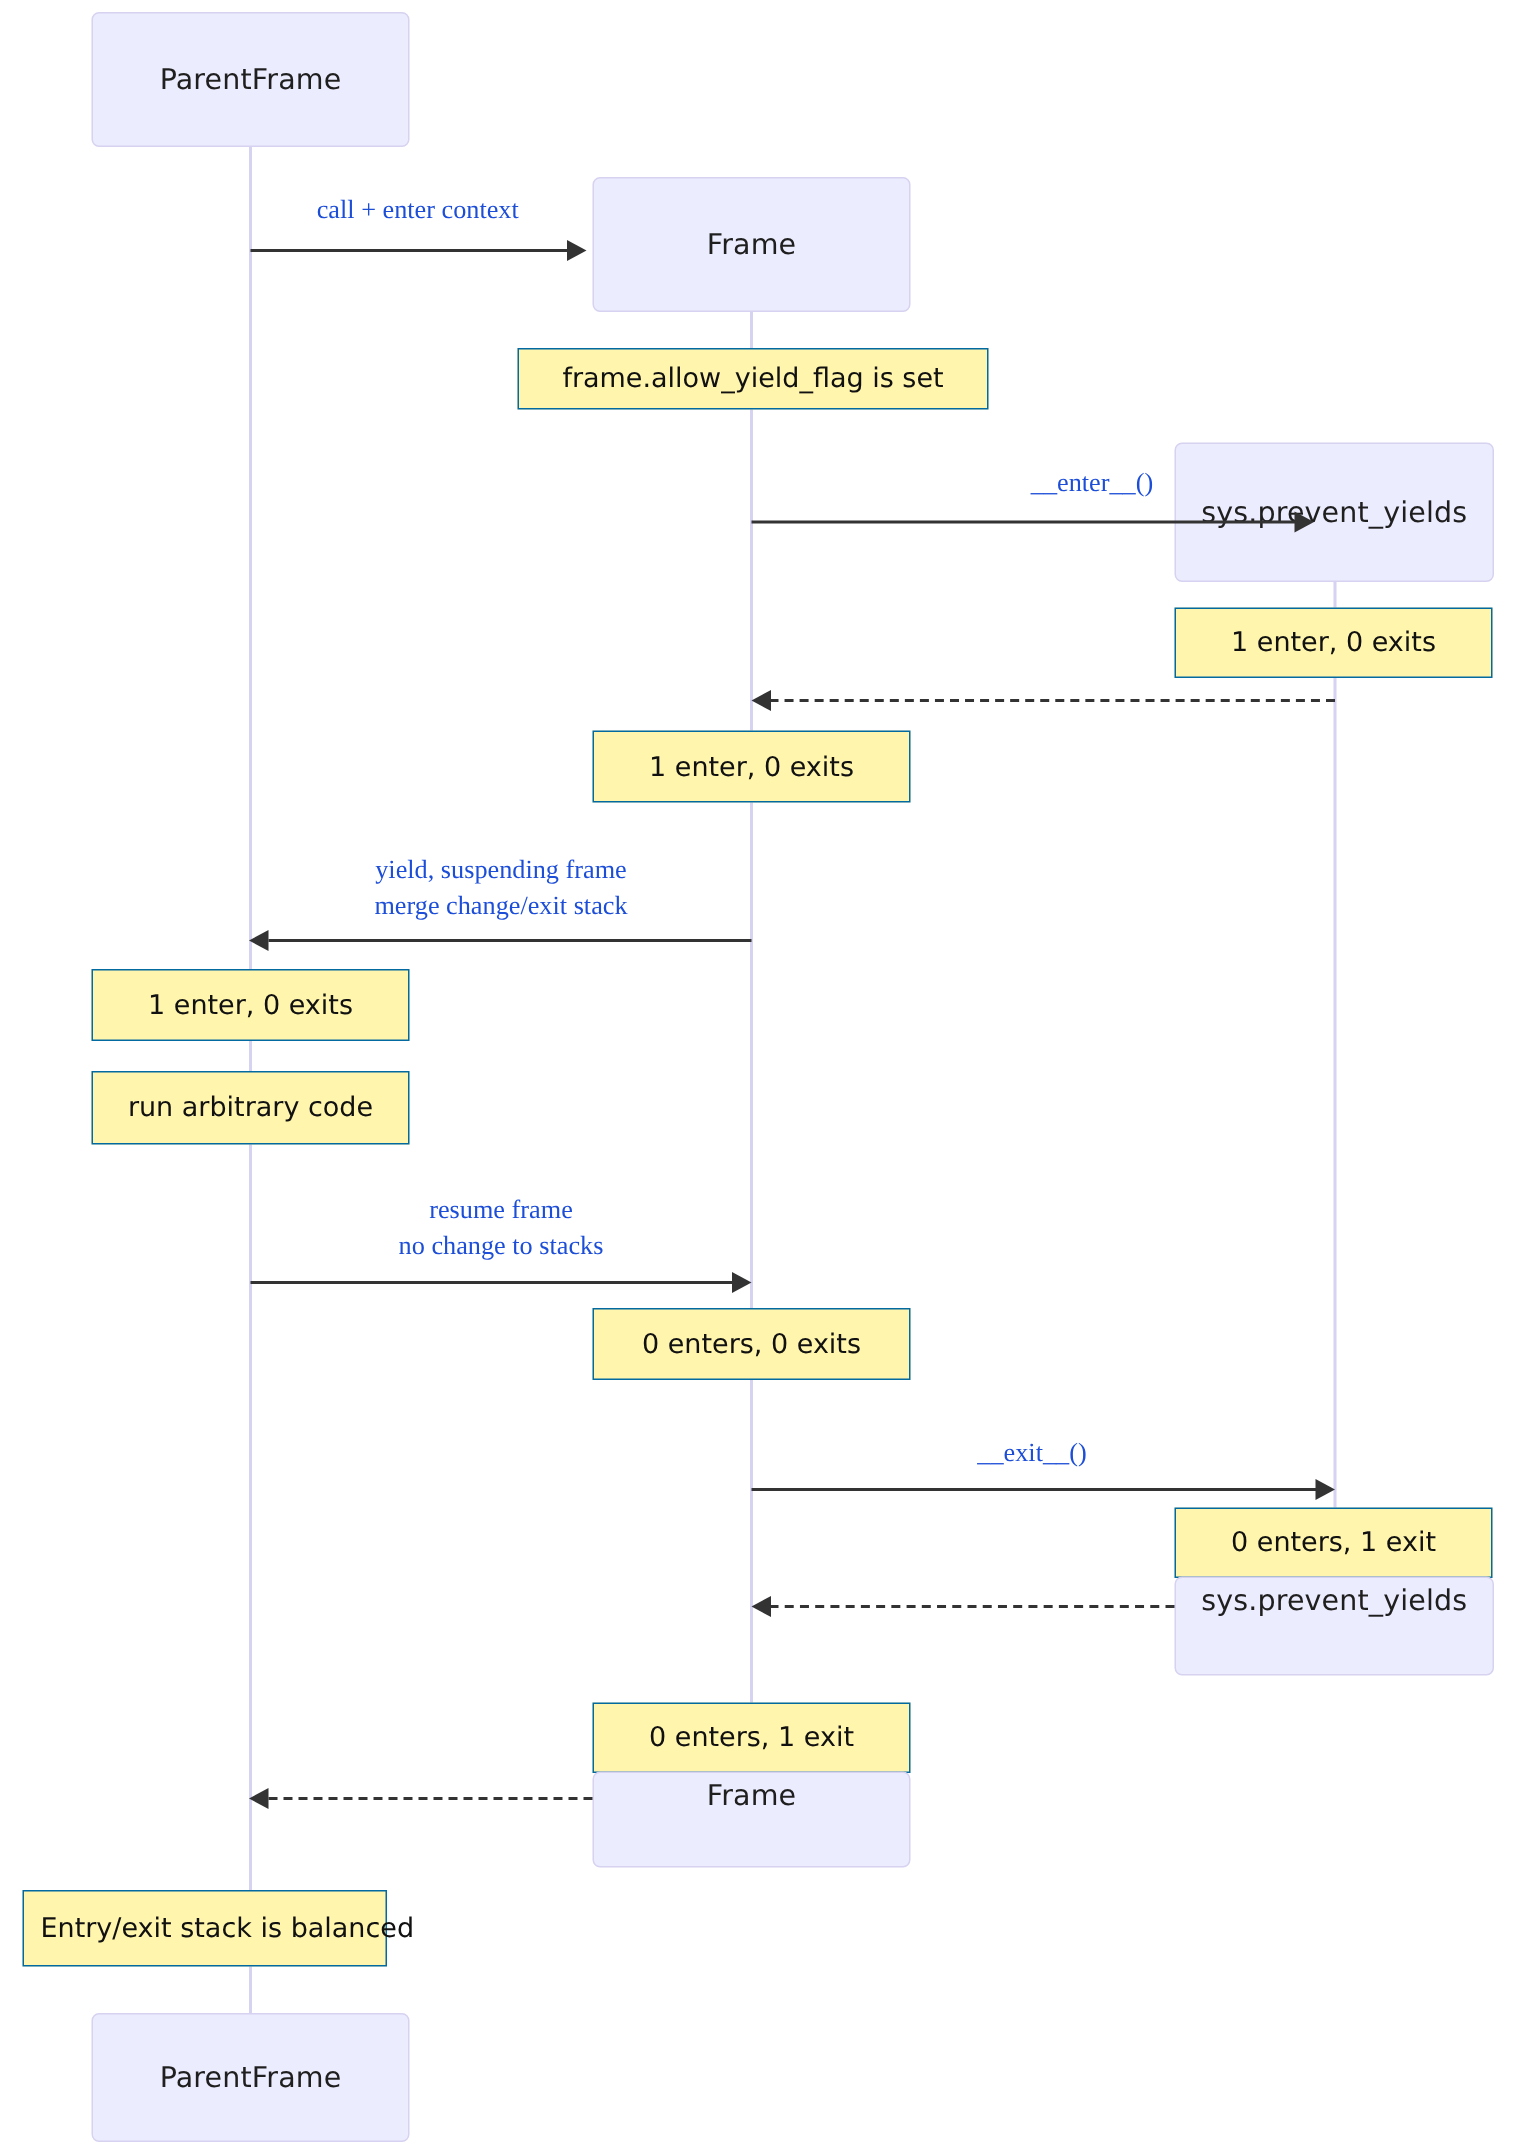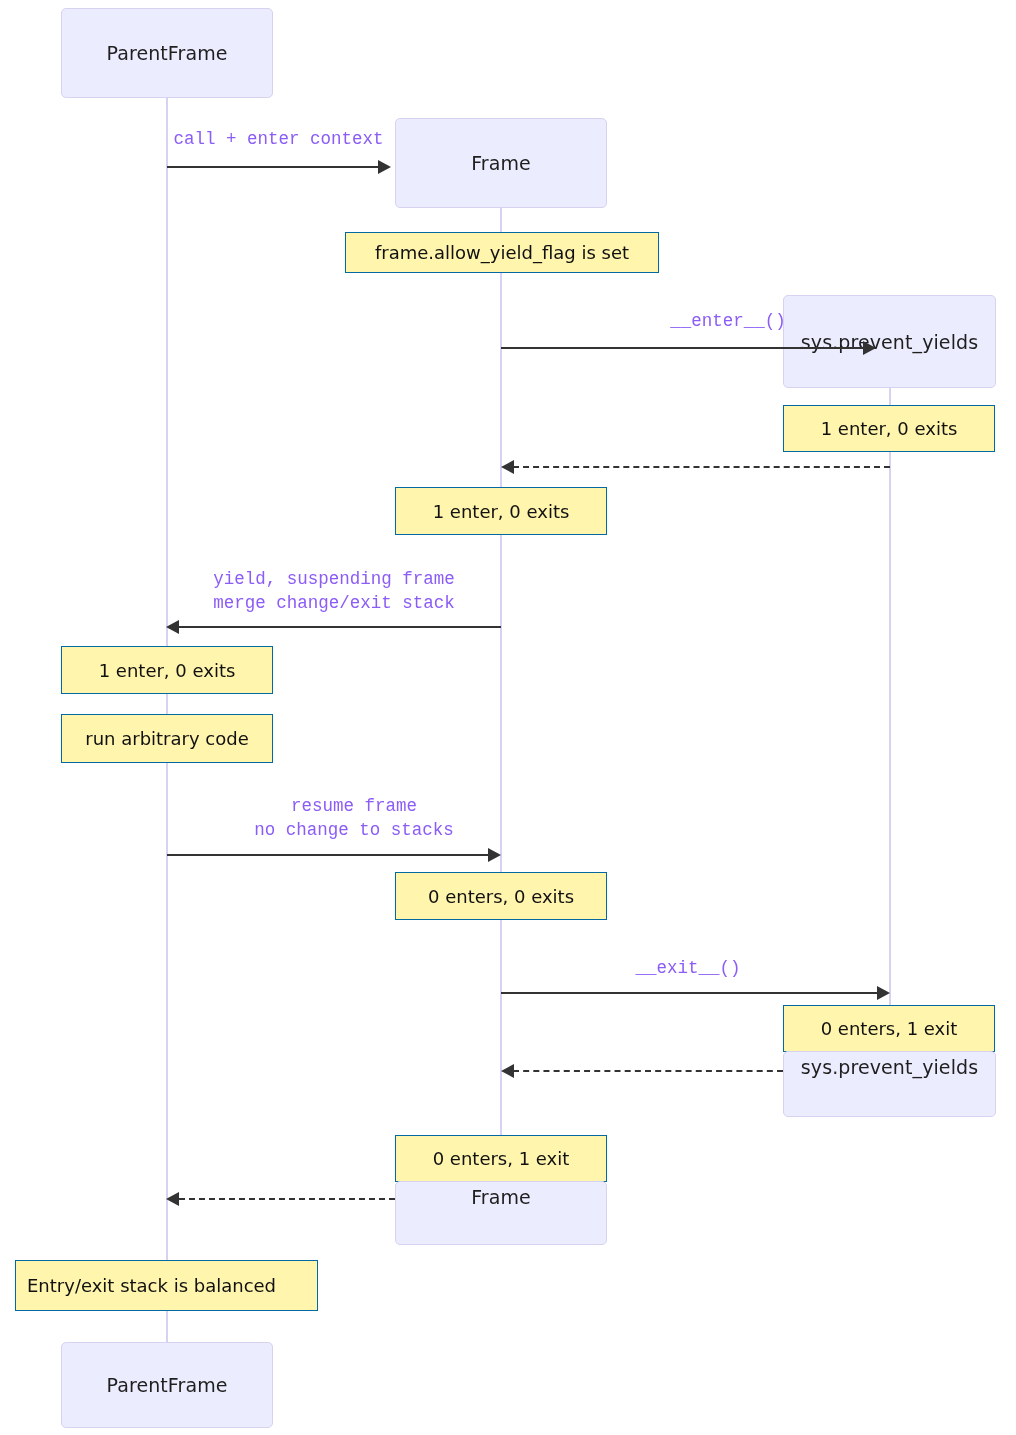--- a/index.html
+++ b/index.html
@@ -73,23 +73,23 @@
     border-bottom: 7px solid transparent;
     border-left: 13px solid #333333;
   }
   .arrowhead.left {
     border-top: 7px solid transparent;
     border-bottom: 7px solid transparent;
     border-right: 13px solid #333333;
   }
   .msg-label {
     position: absolute;
-    color: #8b5cf6;
+    color: #1d4ed8;
     font-size: 17.5px;
-    font-family: Liberation Mono, monospace;
+    font-family: Liberation Serif, serif;
     text-align: center;
     white-space: pre-line;
     line-height: 1.35;
   }
 </style>
 </head>
 <body>
 
 <div id="diagram">
 
@@ -138,21 +138,21 @@
   <div class="arrowhead left" style="left:166px; top:620px;"></div>
 
   <div class="note" style="left:61px; top:646px; width:212px; height:48px;">
     <span>1 enter, 0 exits</span>
   </div>
 
   <div class="note" style="left:61px; top:714px; width:212px; height:49px;">
     <span>run arbitrary code</span>
   </div>
 
-  <div class="msg-label" style="left:167px; top:795px; width:334px;padding-left:20px;">resume frame
+  <div class="msg-label" style="left:167px; top:795px; width:334px;">resume frame
 no change to stacks</div>
   <div class="msg-line" style="left:167px; top:854px; width:322px;"></div>
   <div class="arrowhead right" style="left:488px; top:848px;"></div>
 
   <div class="note" style="left:395px; top:872px; width:212px; height:48px;text-align:center;">
     <span>0 enters, 0 exits</span>
   </div>
 
   <div class="msg-label" style="left:501px; top:957px; width:374px;">__exit__()</div>
   <div class="msg-line" style="left:501px; top:992px; width:378px;"></div>
@@ -173,21 +173,21 @@
     <span>0 enters, 1 exit</span>
   </div>
 
   <div class="actor label-top" style="left:395px; top:1181px; width:212px; height:64px;">
     <span>Frame</span>
   </div>
 
   <div class="msg-line dashed" style="left:179px; top:1198px; width:216px;"></div>
   <div class="arrowhead left" style="left:166px; top:1192px;"></div>
 
-  <div class="note left-al" style="left:15px; top:1260px; width:303px; height:51px;">
+  <div class="note left-al" style="left:15px; top:1260px; width:243px; height:51px;">
     <span>Entry/exit stack is balanced</span>
   </div>
 
   <div class="actor" style="left:61px; top:1342px; width:212px; height:86px;">
     <span>ParentFrame</span>
   </div>
 
 </div>
 
 </body></html>

